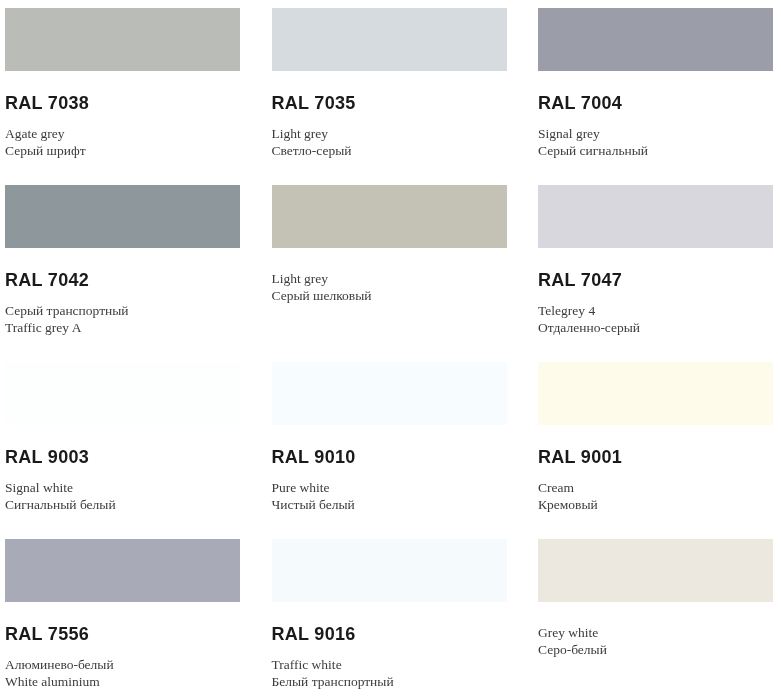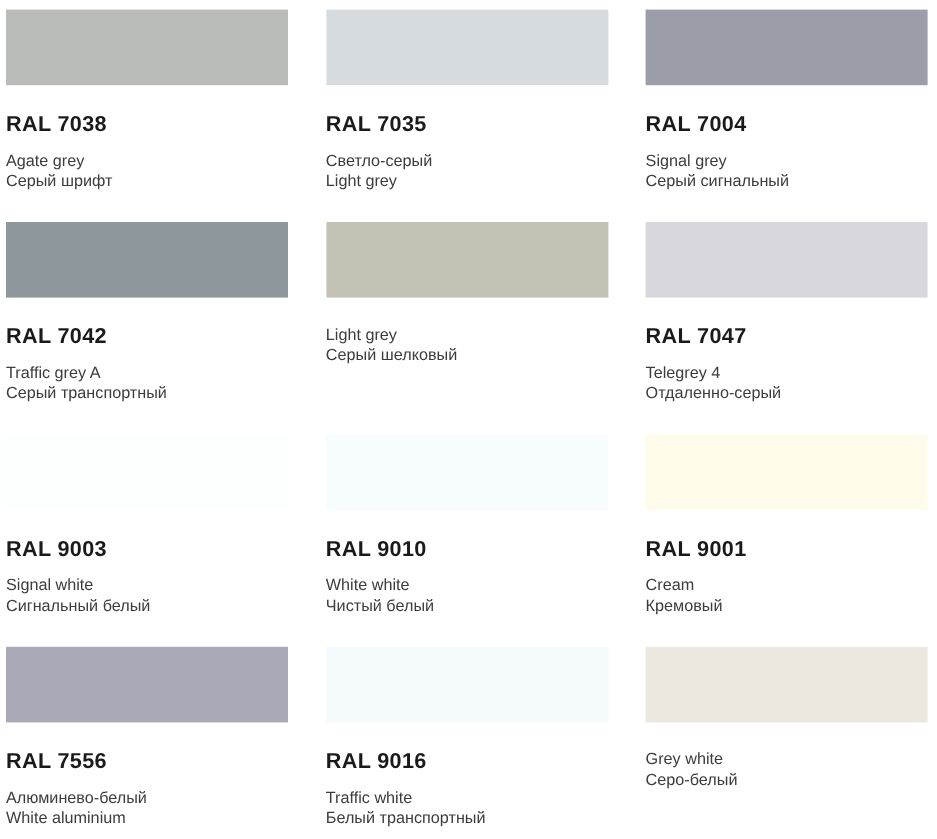--- a/index.html
+++ b/index.html
@@ -30,53 +30,54 @@
     font-weight: bold;
     color: #1a1a1a;
     letter-spacing: 0.3px;
     line-height: 20px;
     margin-bottom: 12px;
   }
   .color-name {
     font-size: 13.5px;
     color: #3c3c3c;
     line-height: 17px;
+    font-family: Liberation Serif, serif;
   }
 </style>
 </head>
 <body>
 
 <div class="palette-grid">
 
   <div class="color-card">
     <div class="swatch" style="background: rgb(185, 188, 183);"></div>
     <div class="ral-code">RAL 7038</div>
     <div class="color-name">Agate grey</div>
     <div class="color-name">Серый шрифт</div>
   </div>
 
   <div class="color-card">
     <div class="swatch" style="background: rgb(214, 219, 223);"></div>
     <div class="ral-code">RAL 7035</div>
+    <div class="color-name">Light grey</div>
     <div class="color-name">Светло-серый</div>
-    <div class="color-name">Light grey</div>
   </div>
 
   <div class="color-card">
     <div class="swatch" style="background: rgb(155, 158, 168);"></div>
     <div class="ral-code">RAL 7004</div>
     <div class="color-name">Signal grey</div>
     <div class="color-name">Серый сигнальный</div>
   </div>
 
   <div class="color-card">
     <div class="swatch" style="background: rgb(142, 151, 155);"></div>
     <div class="ral-code">RAL 7042</div>
+    <div class="color-name">Серый транспортный</div>
     <div class="color-name">Traffic grey A</div>
-    <div class="color-name">Серый транспортный</div>
   </div>
 
   <div class="color-card">
     <div class="swatch" style="background: rgb(196, 193, 181);"></div>
     <div class="color-name">Light grey</div>
     <div class="color-name">Серый шелковый</div>
   </div>
 
   <div class="color-card">
     <div class="swatch" style="background: rgb(216, 215, 221);"></div>
@@ -88,21 +89,21 @@
   <div class="color-card">
     <div class="swatch" style="background: rgb(253, 254, 254);"></div>
     <div class="ral-code">RAL 9003</div>
     <div class="color-name">Signal white</div>
     <div class="color-name">Сигнальный белый</div>
   </div>
 
   <div class="color-card">
     <div class="swatch" style="background: rgb(247, 252, 254);"></div>
     <div class="ral-code">RAL 9010</div>
-    <div class="color-name">White white</div>
+    <div class="color-name">Pure white</div>
     <div class="color-name">Чистый белый</div>
   </div>
 
   <div class="color-card">
     <div class="swatch" style="background: rgb(254, 251, 235);"></div>
     <div class="ral-code">RAL 9001</div>
     <div class="color-name">Cream</div>
     <div class="color-name">Кремовый</div>
   </div>
 

